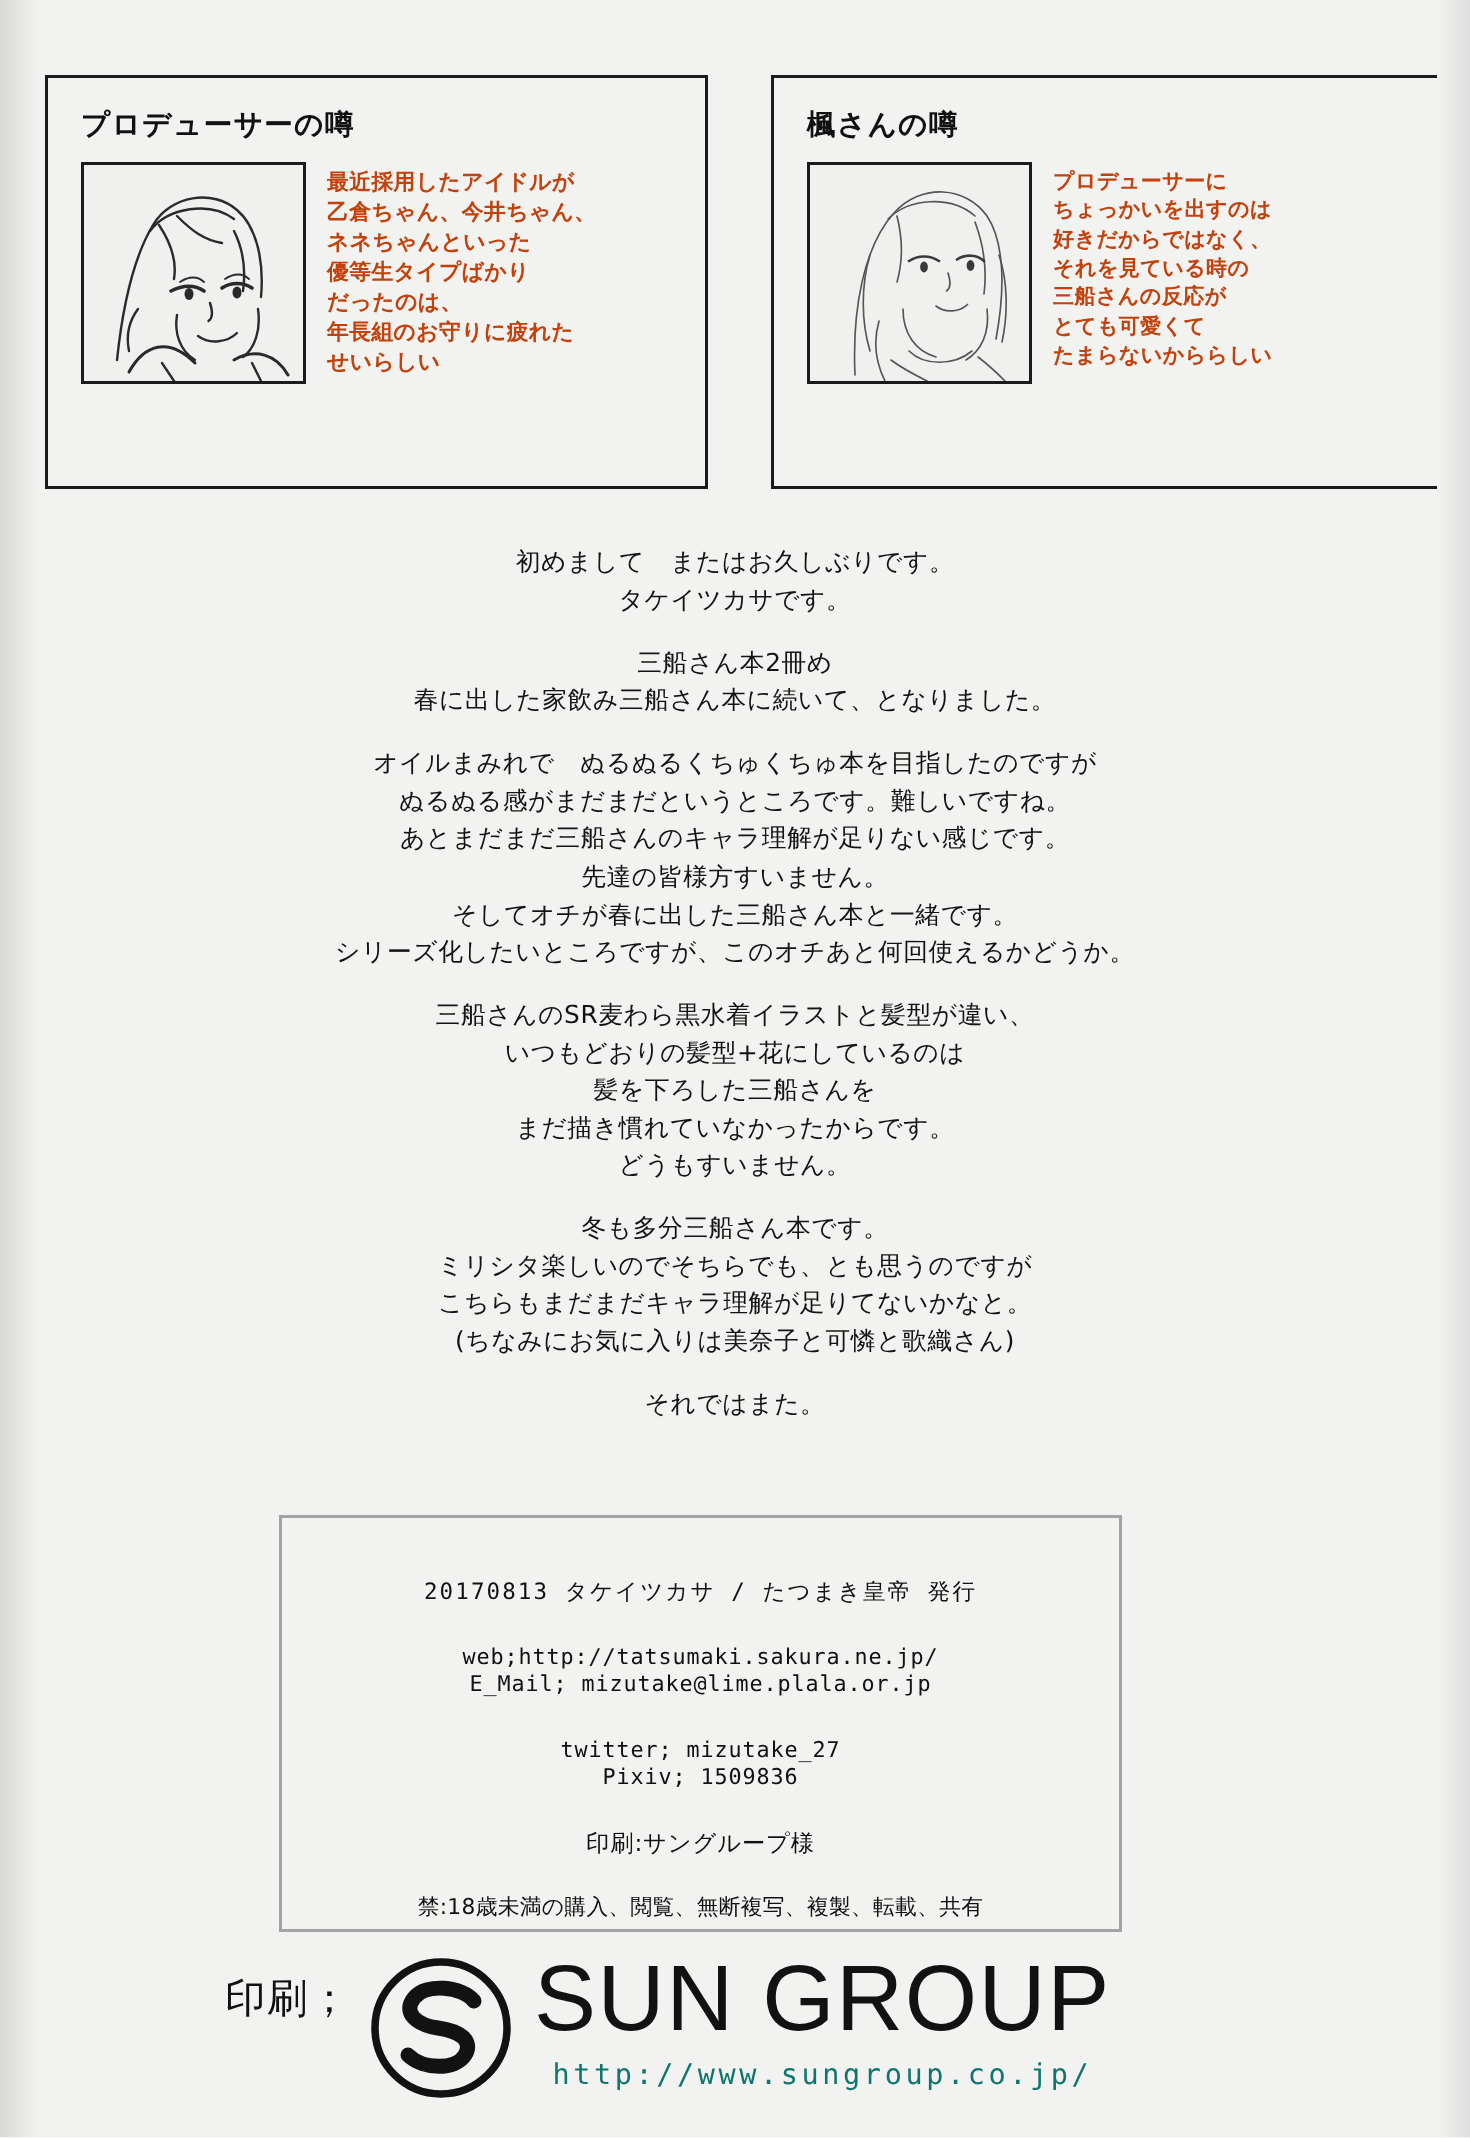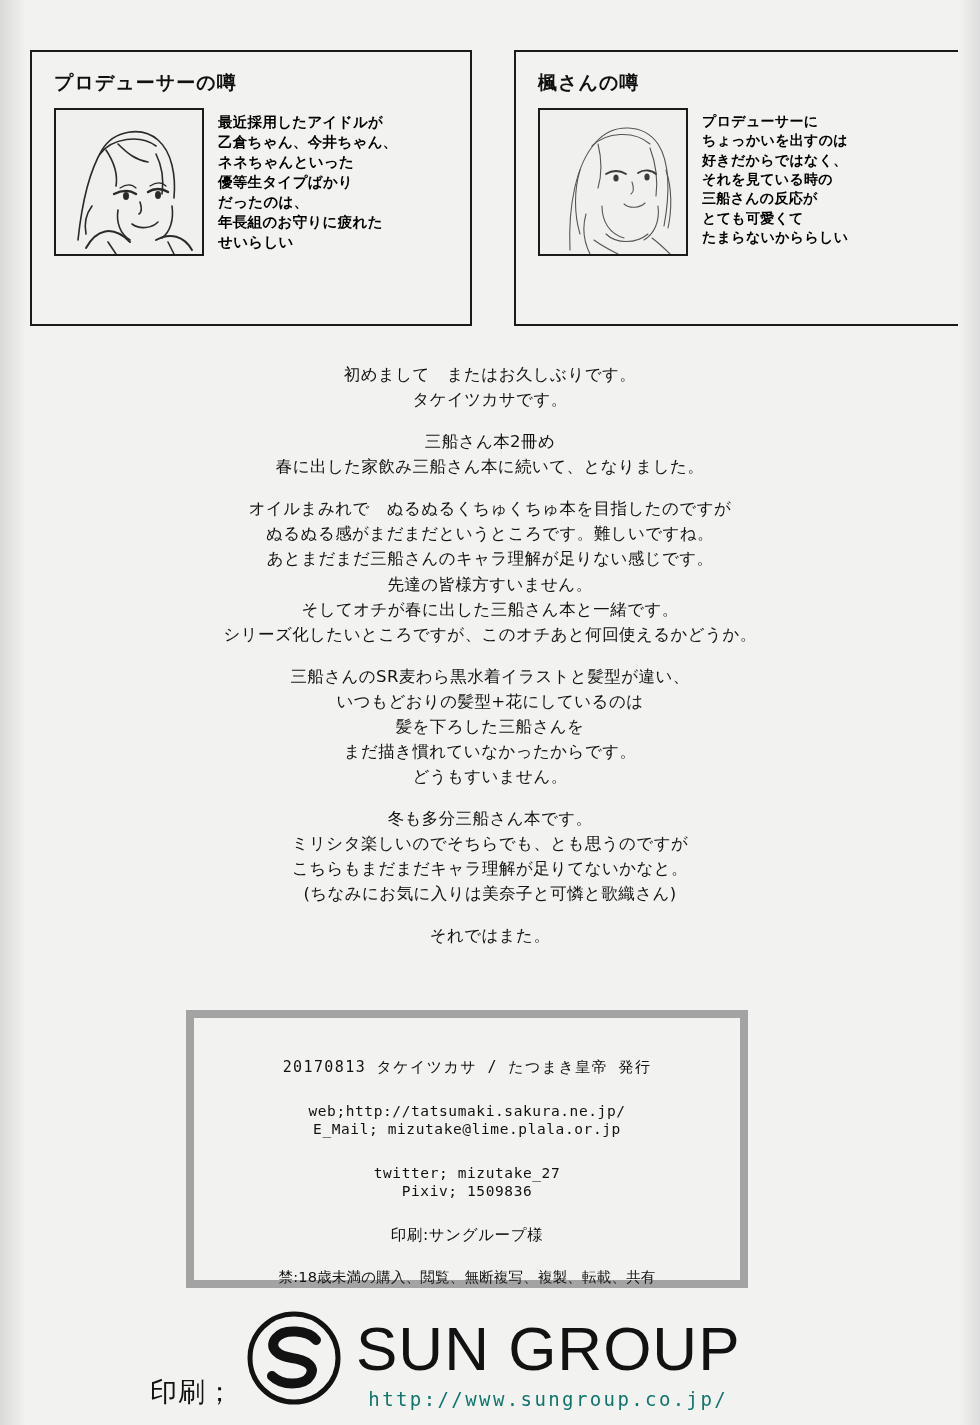--- a/index.html
+++ b/index.html
@@ -73,21 +73,21 @@
     background: #efefed;
     position: relative;
     overflow: hidden;
     flex: 0 0 auto;
   }
   .portrait svg { display: block; }
   .rumor-text {
     font-family: "DejaVu Sans", sans-serif;
     font-size: 14.5px;
     line-height: 1.38;
-    color: #000000;
+    color: #c2410c;
     margin-left: 14px;
     font-weight: bold;
     letter-spacing: 0.3px;
     white-space: pre-line;
     padding-top: 4px;
   }
   .rumor-box.right .rumor-text { font-size: 14px; }
 
   
   .afterword {
@@ -107,21 +107,21 @@
     white-space: pre-line;
   }
 
   
   .colophon {
     position: absolute;
     left: 186px;
     top: 1010px;
     width: 562px;
     height: 278px;
-    border: 8px solid #a3a3a3;
+    border: 2px solid #a3a3a3;
     box-sizing: border-box;
     background: #f2f2f0;
     text-align: center;
   }
   .colophon .line {
     font-family: "DejaVu Sans Mono", monospace;
     font-size: 14.5px;
     color: #111;
     letter-spacing: 0.6px;
   }
@@ -147,21 +147,21 @@
   }
 
   
   .logo-row {
     position: absolute;
     left: 150px;
     top: 1300px;
     width: 700px;
     height: 110px;
     display: flex;
-    align-items: flex-end;
+    align-items: flex-start;
   }
   .logo-label {
     font-family: "DejaVu Sans", sans-serif;
     font-size: 27px;
     color: #111;
     letter-spacing: 1px;
     margin-right: 12px;
     margin-top: 14px;
   }
   .logo-mark {

